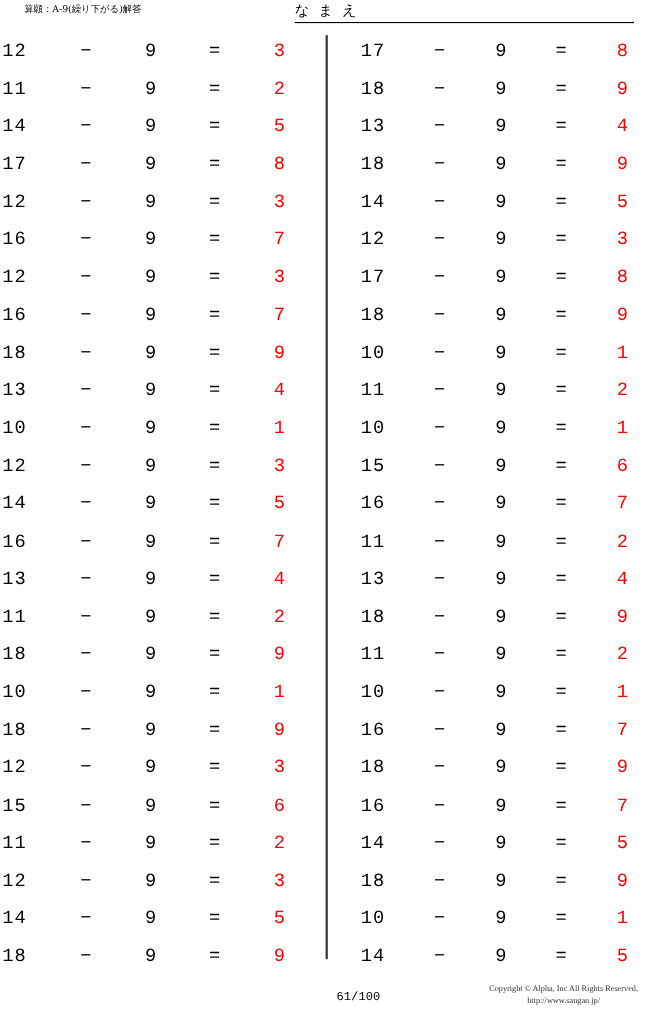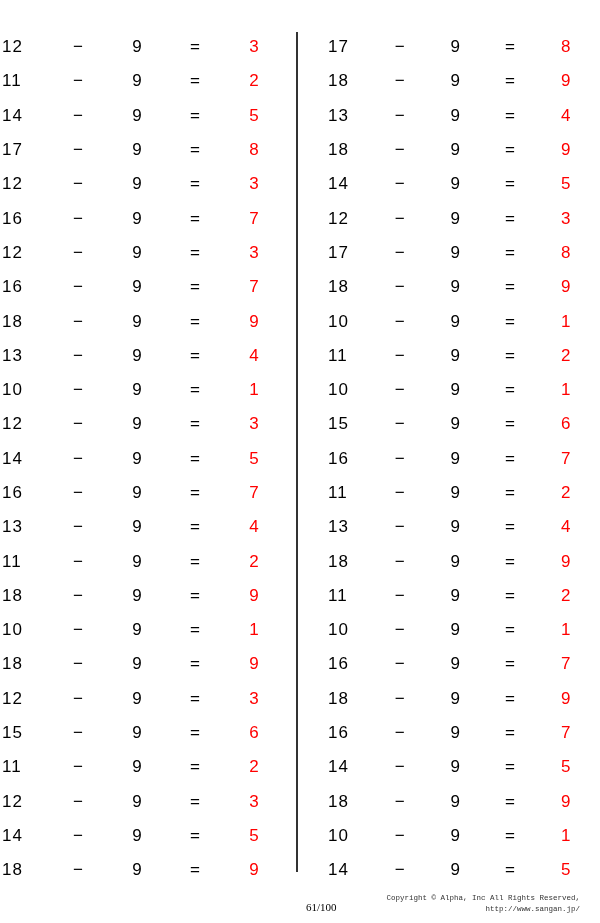--- a/index.html
+++ b/index.html
@@ -78,21 +78,21 @@
   .divider {
     width: 2px;
     background: #333333;
     margin: 2px 8px 14px 8px;
     height: 840px;
   }
   .row {
     display: flex;
     align-items: center;
     height: 34.3px;
-    font-family: Liberation Sans, sans-serif;
+    font-family: Liberation Mono, monospace;
     font-size: 17px;
   }
   .cell {
     text-align: center;
   }
   .op-left { width: 46px; text-align: left; padding-left: 2px; letter-spacing: 1px; }
   .op-minus { width: 60px; text-align: center; }
   .op-right { width: 58px; text-align: center; }
   .op-eq { width: 58px; text-align: center; }
   .op-ans { width: 60px; text-align: center; color: #ff0000; }
@@ -117,39 +117,45 @@
     white-space: nowrap;
   }
   .time-row .seg { display: inline-block; }
   .seg-jikan { width: 120px; }
   .seg-fun { width: 92px; }
   .seg-byou { width: 48px; }
   .page-num {
     position: absolute;
     left: 306px;
     top: 8px;
-    font-family: Liberation Serif, serif;
+    font-family: Liberation Mono, monospace;
     font-size: 11px;
   }
   .copyright {
     position: absolute;
     right: 20px;
     top: 0px;
-    text-align: right;
-    font-family: Liberation Mono, monospace;
+    text-align: center;
+    font-family: Liberation Serif, serif;
     font-size: 7.5px;
     line-height: 11px;
     color: #333333;
   }
 </style>
 </head>
 <body>
 
 <div class="page">
 
+  <div class="header">
+    <div class="worksheet-title">算願：A-9(繰り下がる)解答</div>
+    <div class="name-label">な ま え</div>
+    <div class="name-line"></div>
+    <div class="name-line-dot">.</div>
+  </div>
 
   <div class="columns">
     <div class="col left">
         <div class="row">
           <div class="cell op-left">12</div>
           <div class="cell op-minus">−</div>
           <div class="cell op-right">9</div>
           <div class="cell op-eq">=</div>
           <div class="cell op-ans">3</div>
         </div>

